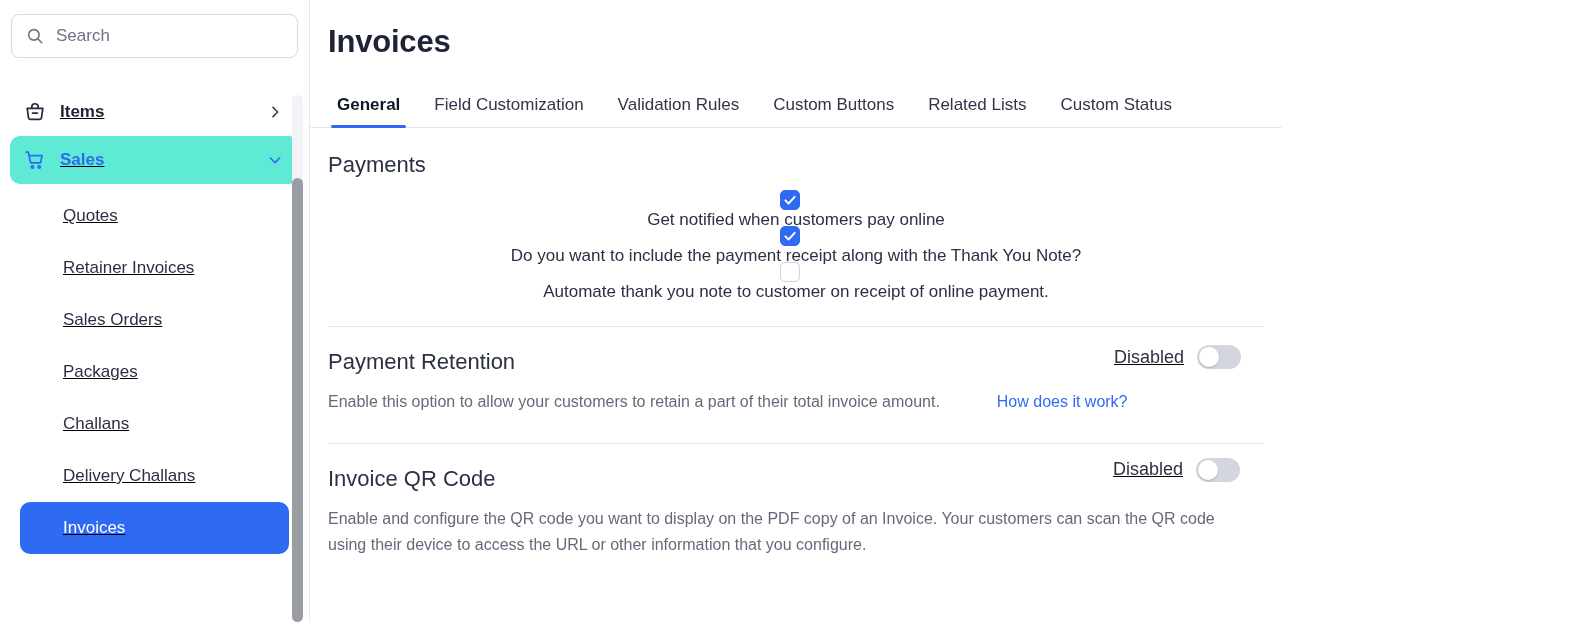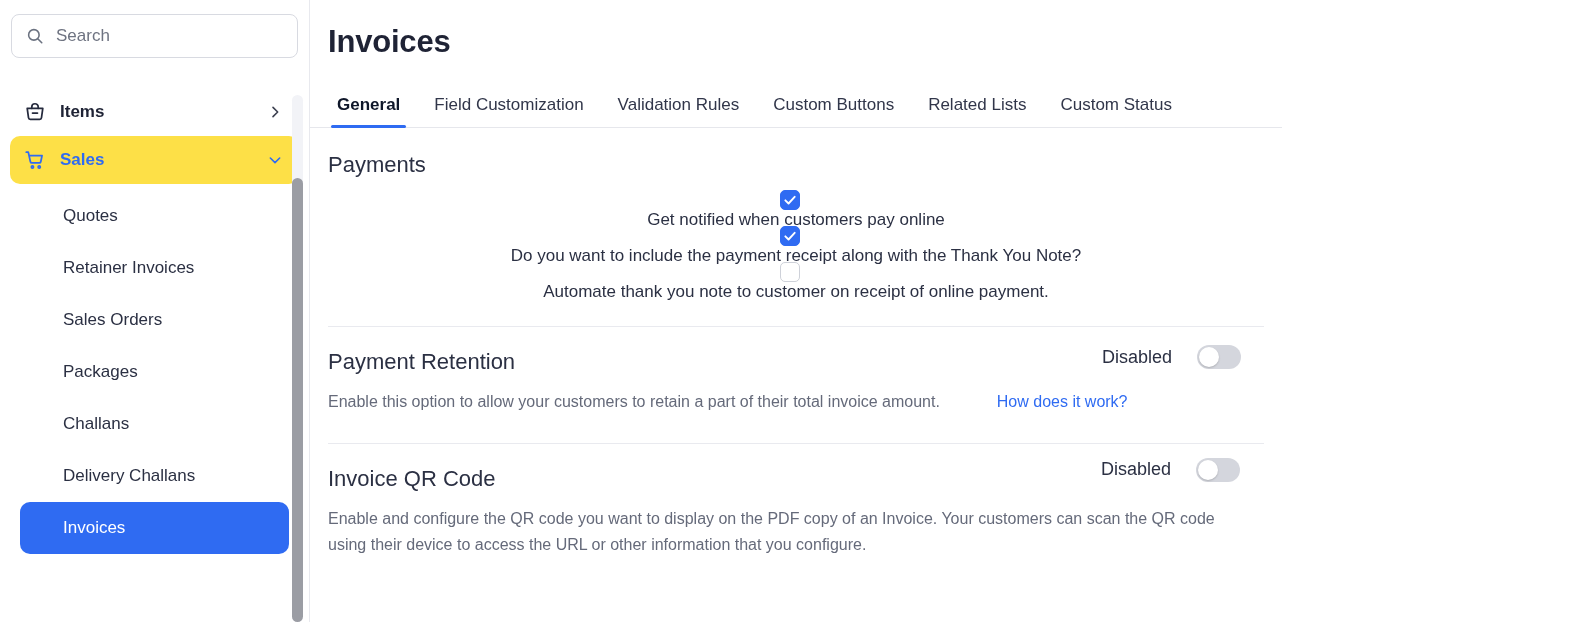--- a/index.html
+++ b/index.html
@@ -55,20 +55,21 @@
     font-family: "Liberation Sans", sans-serif;
     background: transparent;
     width: 100%;
     padding: 0;
   }
   .search-input::placeholder { color: #6e7381; }
 
   .nav {
     margin-top: 30px;
     padding: 0 10px;
+    text-decoration: underline;
   }
   .nav-group-item {
     height: 48px;
     display: flex;
     align-items: center;
     padding: 0 16px 0 14px;
     border-radius: 10px;
     cursor: pointer;
   }
   .nav-group-item .gicon {
@@ -81,21 +82,21 @@
     font-size: 17px;
     font-weight: bold;
     color: #1f2335;
     flex: 1 1 auto;
   }
   .nav-group-item .chev {
     width: 16px; height: 16px;
     flex: 0 0 16px;
     color: #3c4050;
   }
-  .nav-group-item.active { background: #fde047; }
+  .nav-group-item.active { background: #5eead4; }
   .nav-group-item.active .glabel { color: #2f6bf2; }
   .nav-group-item.active .gicon { color: #2f6bf2; }
   .nav-group-item.active .chev { color: #2f6bf2; }
   .nav-group-item:not(.active) .gicon { color: #252a3d; }
 
   .nav-sub { margin-top: 6px; padding: 0 10px; }
   .nav-sub-item {
     height: 52px;
     display: flex;
     align-items: center;
@@ -228,21 +229,22 @@
   .setting-desc a {
     color: #2f6bf2;
     text-decoration: none;
     margin-left: 48px;
   }
 
   .toggle-wrap {
     position: absolute;
     display: flex;
     align-items: center;
-    gap: 25px;
+    gap: 13px;
+    text-decoration: underline;
   }
   .toggle-label {
     font-size: 18px;
     color: #2b3043;
   }
   .switch {
     width: 44px; height: 24px;
     border-radius: 12px;
     background: #d4d6dd;
     position: relative;

